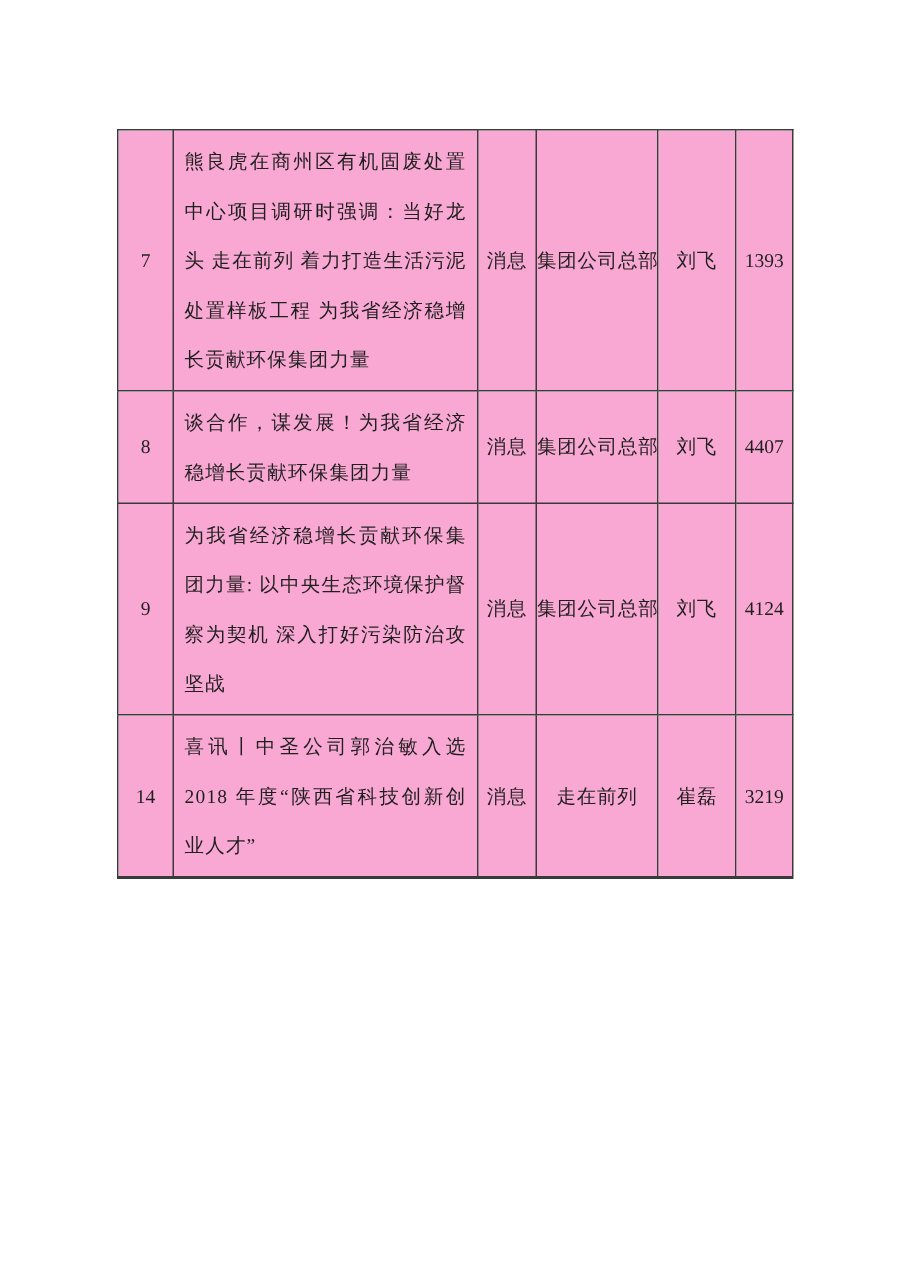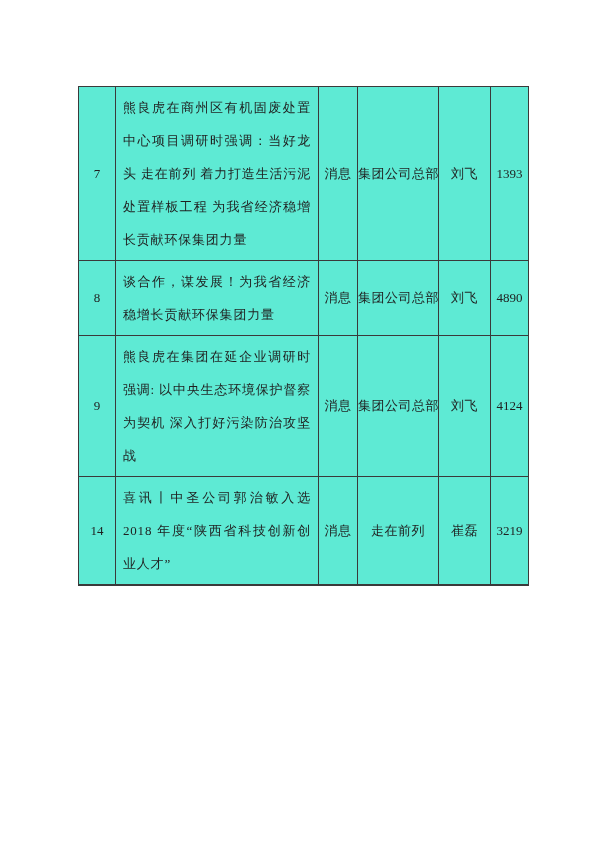--- a/index.html
+++ b/index.html
@@ -28,21 +28,21 @@
   table.report col.c-no     { width: 37px; }
   table.report col.c-title  { width: 203px; }
   table.report col.c-type   { width: 39px; }
   table.report col.c-dept   { width: 81px; }
   table.report col.c-author { width: 52px; }
   table.report col.c-views  { width: 38px; }
   table.report td {
     border: 1px solid #3a3a3a;
     font-size: 13px;
     vertical-align: middle;
-    background: #5eead4;
+    background: #f9a8d4;
   }
   table.report { border: 1px solid #3a3a3a; border-bottom-width: 2px; }
   td.cell-center {
     text-align: center;
     letter-spacing: 0.5px;
     white-space: nowrap;
     overflow: hidden;
   }
   td.cell-title {
     text-align: justify;
@@ -80,25 +80,25 @@
     <td class="cell-center">集团公司总部</td>
     <td class="cell-center">刘飞</td>
     <td class="cell-center cell-views">1393</td>
   </tr>
         <tr class="table-row">
     <td class="cell-center cell-no">8</td>
     <td class="cell-title">谈合作，谋发展！为我省经济稳增长贡献环保集团力量</td>
     <td class="cell-center">消息</td>
     <td class="cell-center">集团公司总部</td>
     <td class="cell-center">刘飞</td>
-    <td class="cell-center cell-views">4890</td>
+    <td class="cell-center cell-views">4407</td>
   </tr>
         <tr class="table-row">
     <td class="cell-center cell-no">9</td>
-    <td class="cell-title">熊良虎在集团在延企业调研时强调: 以中央生态环境保护督察为契机 深入打好污染防治攻坚战</td>
+    <td class="cell-title">为我省经济稳增长贡献环保集团力量: 以中央生态环境保护督察为契机 深入打好污染防治攻坚战</td>
     <td class="cell-center">消息</td>
     <td class="cell-center">集团公司总部</td>
     <td class="cell-center">刘飞</td>
     <td class="cell-center cell-views">4124</td>
   </tr>
         <tr class="table-row">
     <td class="cell-center cell-no">14</td>
     <td class="cell-title">喜讯丨中圣公司郭治敏入选 2018 年度“陕西省科技创新创业人才”</td>
     <td class="cell-center">消息</td>
     <td class="cell-center">走在前列</td>

